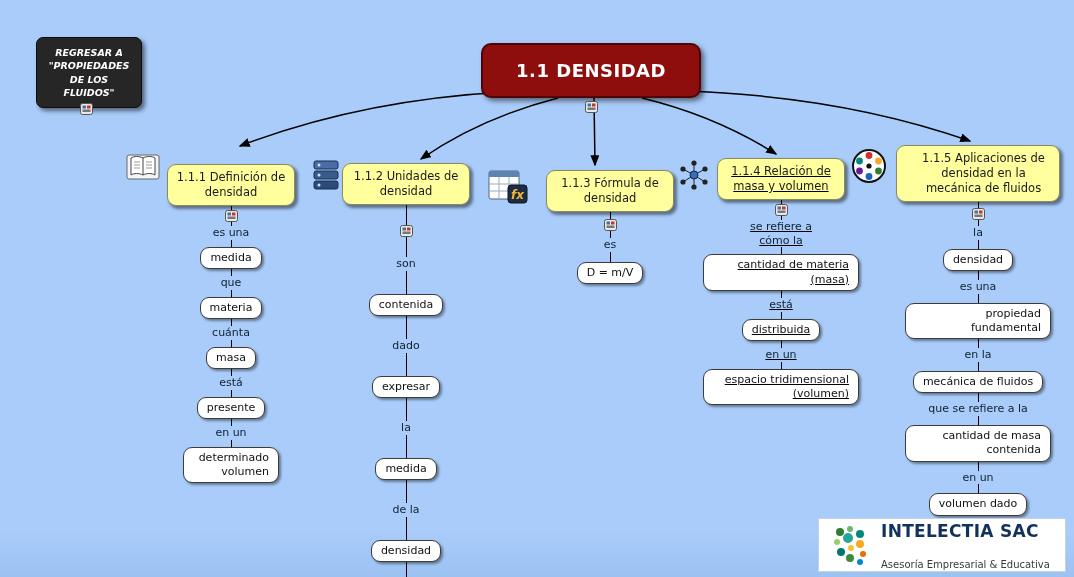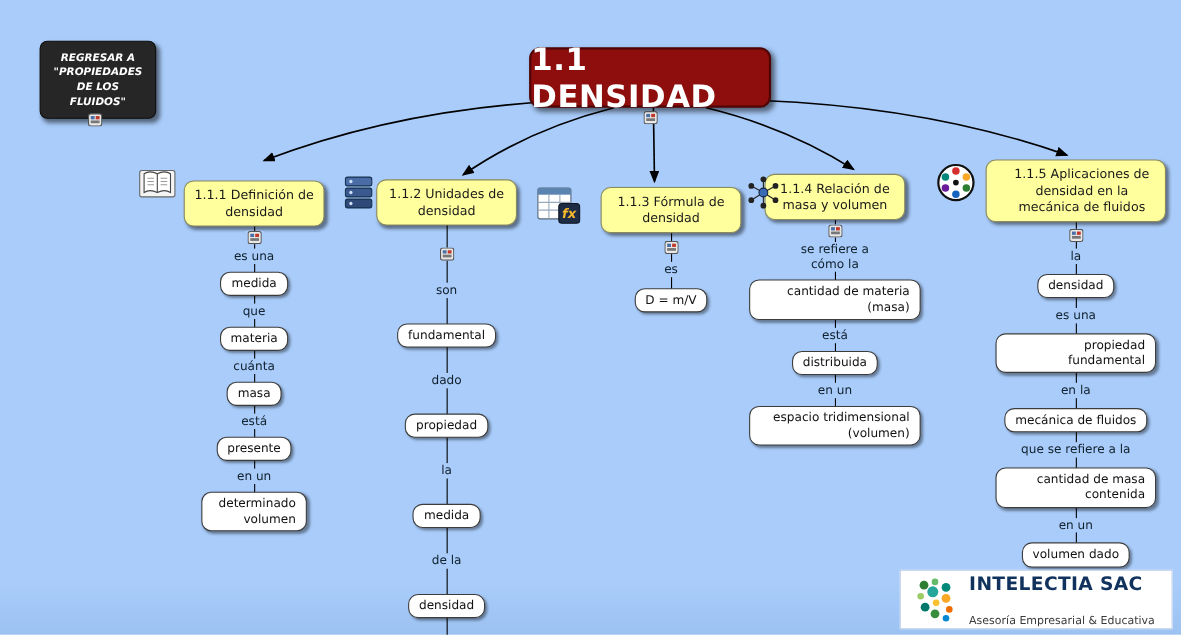--- a/index.html
+++ b/index.html
@@ -9,21 +9,21 @@
     background:linear-gradient(#A9CCFA, #A9CCFA 92%, #9CC2F2);
     font-family:"DejaVu Sans","Liberation Sans",sans-serif;
     overflow:hidden;
   }
 
   
   .root-node {
     position:absolute; left:481px; top:43px; width:220px; height:55px;
     background:#8E0D0D; border:2px solid #4f0505; border-radius:10px;
     display:flex; align-items:center; justify-content:center;
-    color:#fff; font-size:28px; font-weight:bold; letter-spacing:.5px;
+    color:#fff; font-size:18px; font-weight:bold; letter-spacing:.5px;
     box-shadow:3px 3px 5px rgba(0,0,0,.5); z-index:2;
   }
 
   
   .back-node {
     position:absolute; left:36px; top:37px; width:106px;
     background:#262626; border:1px solid #0d0d0d; border-radius:7px;
     padding:8px 6px; color:#fff; font-size:9.5px; font-weight:bold; font-style:italic;
     text-align:center; line-height:1.4; box-shadow:3px 3px 4px rgba(0,0,0,.5); z-index:2;
   }
@@ -33,21 +33,21 @@
     position:absolute; display:flex; flex-direction:column; align-items:center;
     gap:8px; z-index:2;
   }
   .column::before {
     content:""; position:absolute; top:18px; bottom:16px; left:50%;
     width:1px; background:#000; z-index:0;
   }
   .col1 { left:163px; top:164px; width:136px; gap:7px; }
   .col2 { left:338px; top:163px; width:136px; gap:23px; }
   .col3 { left:544px; top:170px; width:132px; gap:10px; }
-  .col4 { left:677px; top:158px; width:164px; gap:7px; }
+  .col4 { left:699px; top:158px; width:164px; gap:7px;text-decoration:underline; }
   .col5 { left:895px; top:145px; width:166px; gap:9px; }
 
   .branch-header {
     position:relative; z-index:1;
     background:#FFFF9E; border:1px solid #8a8a60; border-radius:9px;
     padding:5px 8px; font-size:11.5px; text-align:center; color:#1a1a1a;
     max-width:128px; line-height:1.3;
     box-shadow:2.5px 2.5px 3px rgba(0,0,0,.45);
   }
   .col5 .branch-header { max-width:164px;padding-left:19px; }
@@ -217,23 +217,23 @@
 
 <div class="column col2">
   <div class="branch-header">1.1.2 Unidades de densidad</div>
   <span class="res-icon"><svg width="13" height="12" viewBox="0 0 13 12">
         <rect x="0.5" y="0.5" width="12" height="11" rx="2" fill="#e8e8e8" stroke="#555"></rect>
         <rect x="2.5" y="2.5" width="3.5" height="3" fill="#4a6fa5"></rect>
         <rect x="7" y="2.5" width="3.5" height="3" fill="#c0392b"></rect>
         <rect x="2.5" y="6.5" width="8" height="2.5" fill="#777"></rect>
       </svg></span>
   <div class="link-label">son</div>
-  <div class="concept">fundamental</div>
+  <div class="concept">contenida</div>
   <div class="link-label">dado</div>
-  <div class="concept">propiedad</div>
+  <div class="concept">expresar</div>
   <div class="link-label">la</div>
   <div class="concept">medida</div>
   <div class="link-label">de la</div>
   <div class="concept">densidad</div>
   <div class="link-label">de una</div>
   <div class="concept">sustancia</div>
 </div>
 
 <div class="column col3">
   <div class="branch-header">1.1.3 Fórmula de densidad</div>

